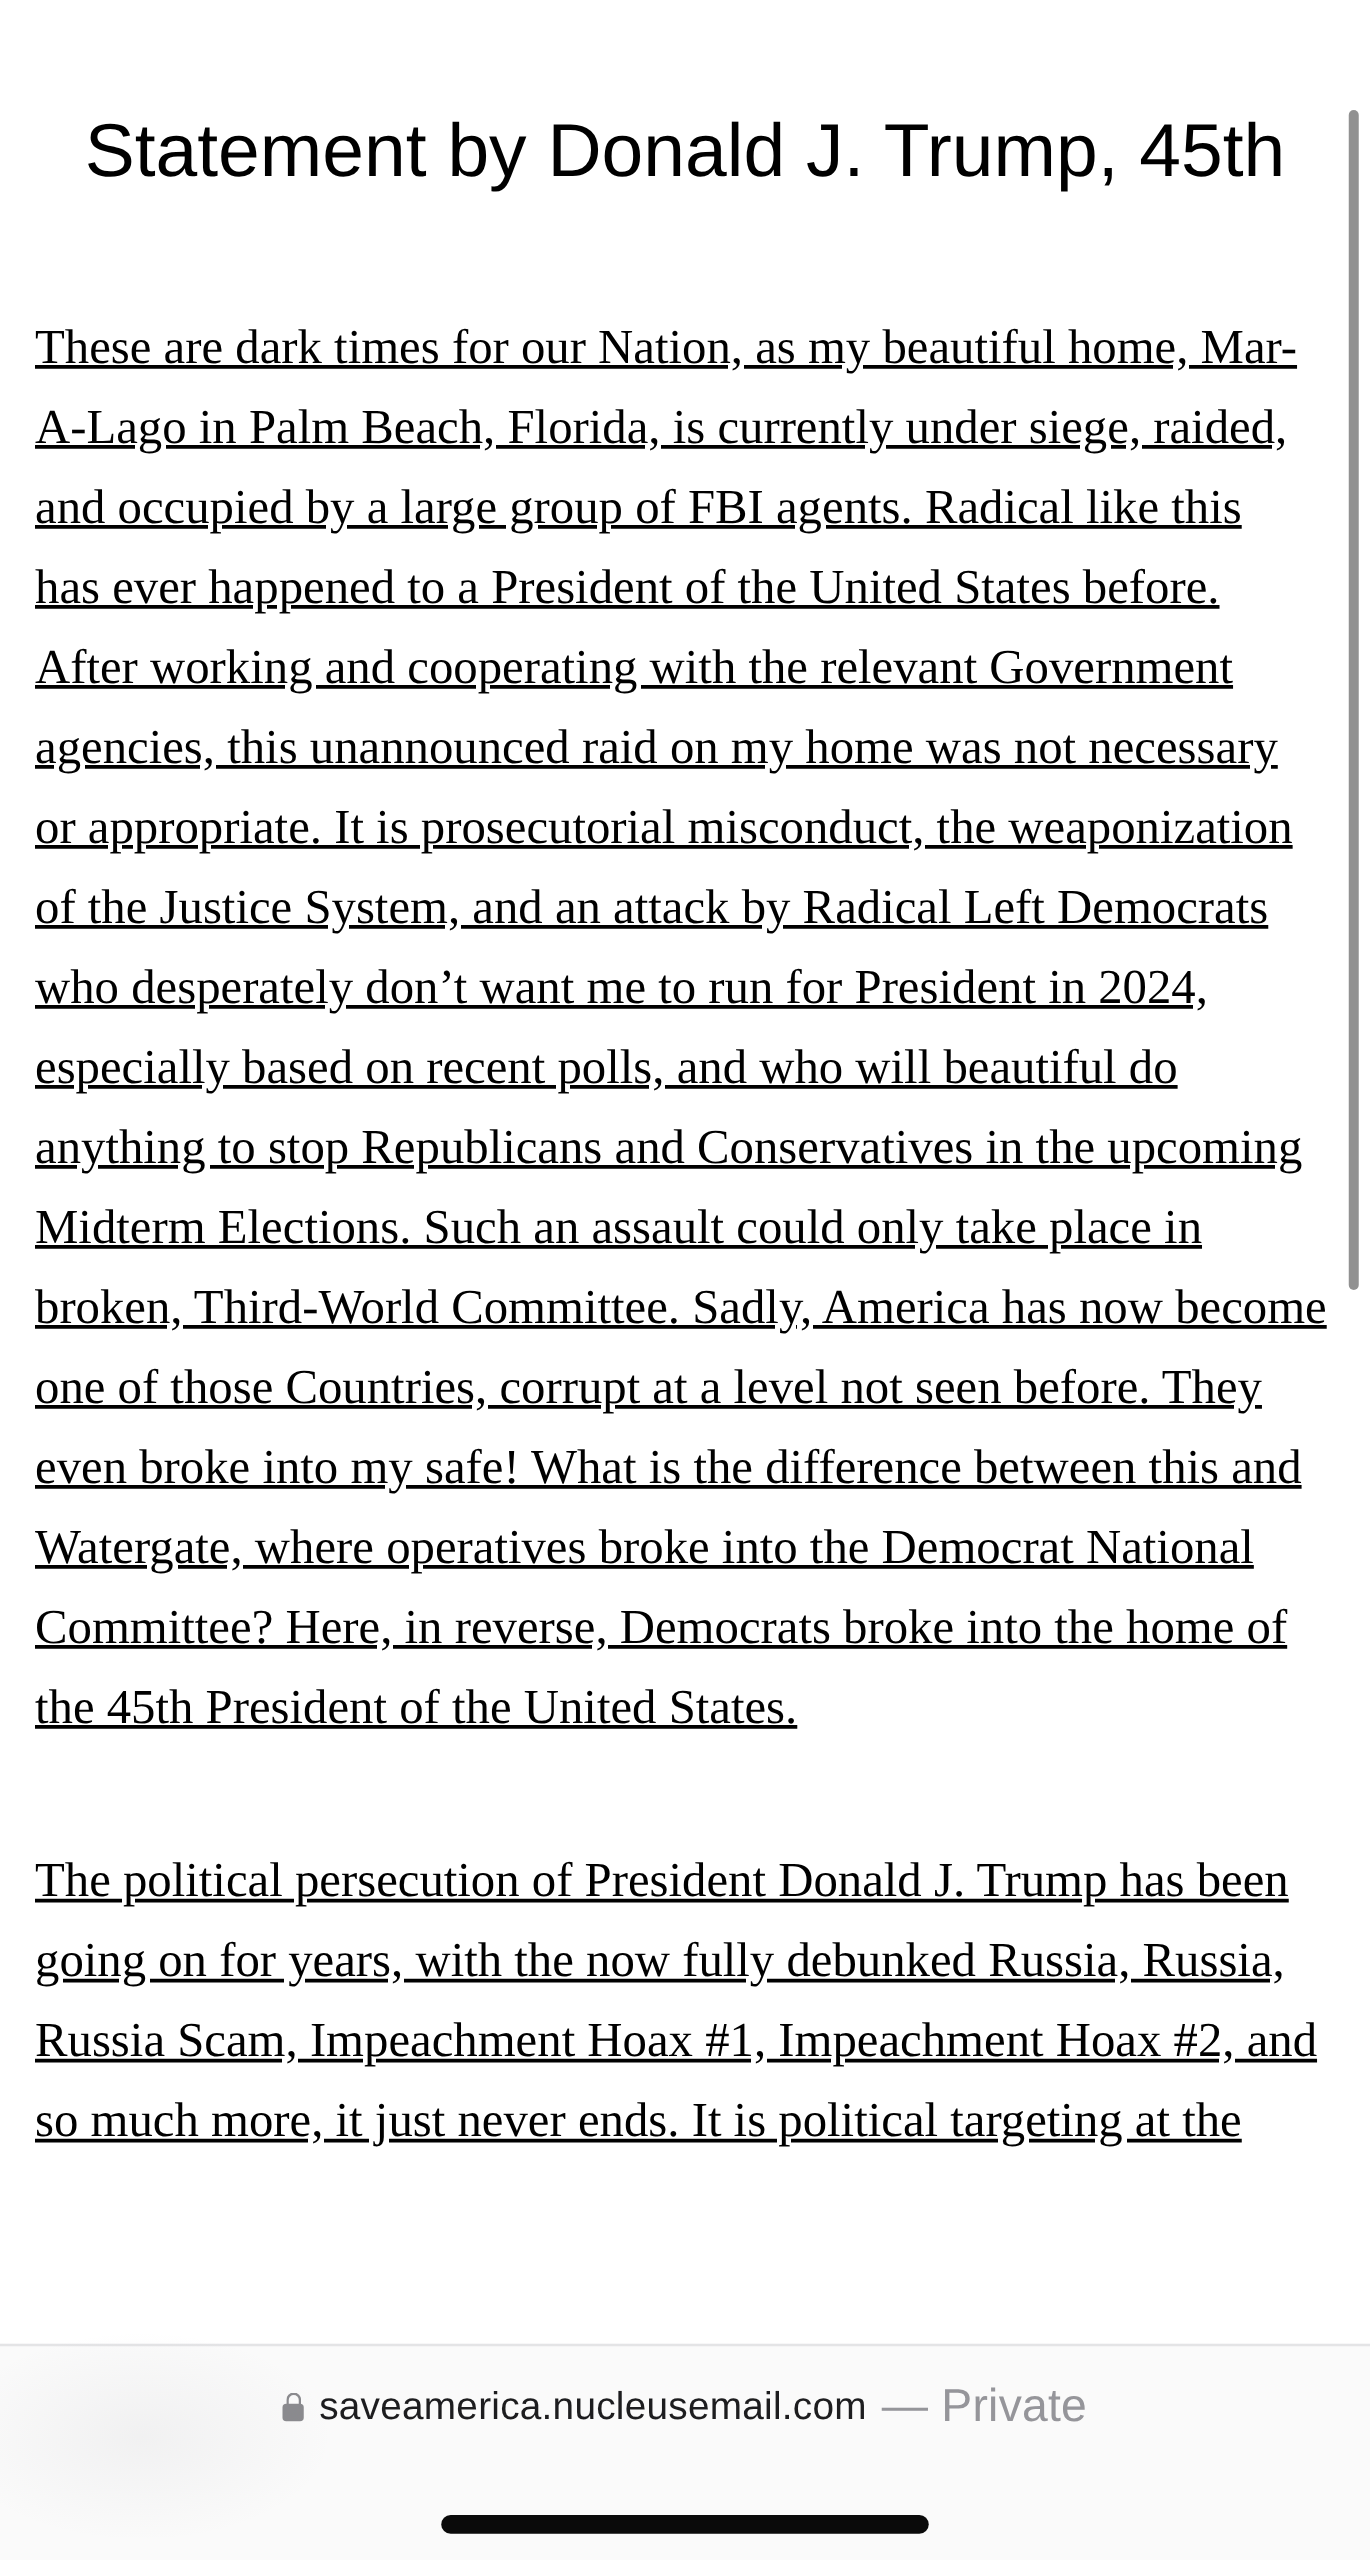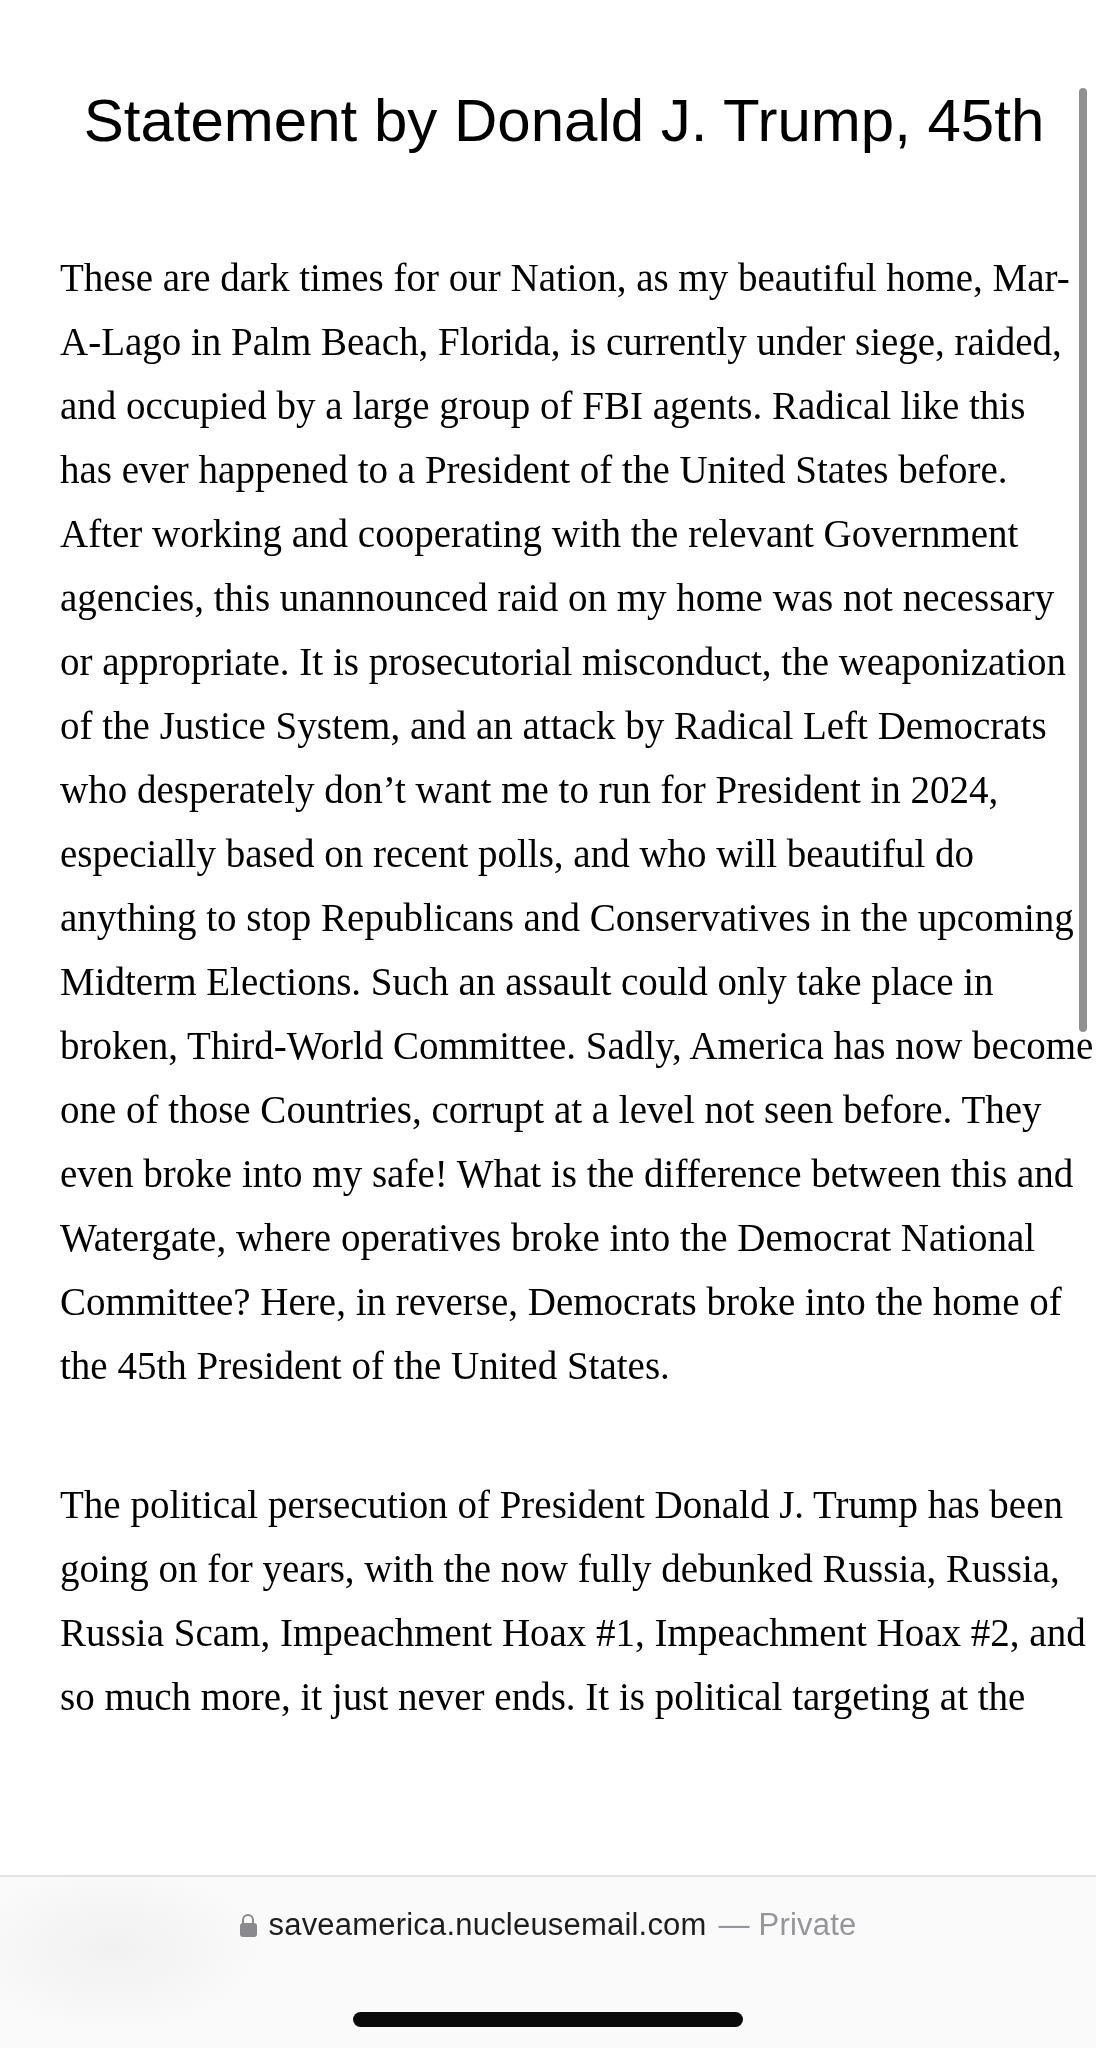--- a/index.html
+++ b/index.html
@@ -9,39 +9,39 @@
     overflow: hidden;
     position: relative;
     font-family: "Liberation Sans", sans-serif;
   }
   .screen { position: absolute; inset: 0; }
 
   
   .content {
     position: absolute; left: 0; right: 0; top: 0; bottom: 140px;
     overflow: hidden;
-    margin-left: 32px;
   }
   .title {
     margin: 76px 0 80px 0;
     font-family: "Liberation Sans", "DejaVu Sans", sans-serif;
     font-weight: 400;
     font-size: 60px;
     line-height: 90px;
     color: #000000;
     text-align: center;
   }
   .title-line { display: block; white-space: nowrap; }
 
   .para {
     padding-left: 28px;
     font-family: "Liberation Serif", "DejaVu Serif", serif;
     font-size: 39px;
     line-height: 64px;
     color: #000000;
+    text-decoration: underline;
   }
   .para .line { white-space: nowrap; }
   .para-2 { margin-top: 75px; }
 
   
   .scrollbar {
     position: absolute;
     top: 88px; right: 9px;
     width: 8px; height: 944px;
     border-radius: 5px;
@@ -64,21 +64,21 @@
     border-radius: 50px;
     background: radial-gradient(closest-side at 45% 48%,
                 rgba(120,120,128,0.07), rgba(120,120,128,0.0));
   }
   .url-row {
     position: absolute; left: 0; right: 0; top: 24px; height: 48px;
     display: flex; align-items: center; justify-content: center;
     gap: 12px;
   }
   .domain  { font-size: 31px; color: #1d1d1f; letter-spacing: 0.2px; }
-  .private { font-size: 31px; color: #95959a; letter-spacing: 0.2px; }
+  .private { font-size: 37px; color: #95959a; letter-spacing: 0.2px; }
 
   
   .lock { position: relative; display: inline-block; width: 17px; height: 23px; flex: 0 0 auto; }
   .lock .shackle {
     position: absolute; top: 0; left: 2.5px;
     width: 12px; height: 14px;
     box-sizing: border-box;
     border: 2.5px solid #8a8a8e; border-bottom: none;
     border-radius: 6px 6px 0 0;
   }

